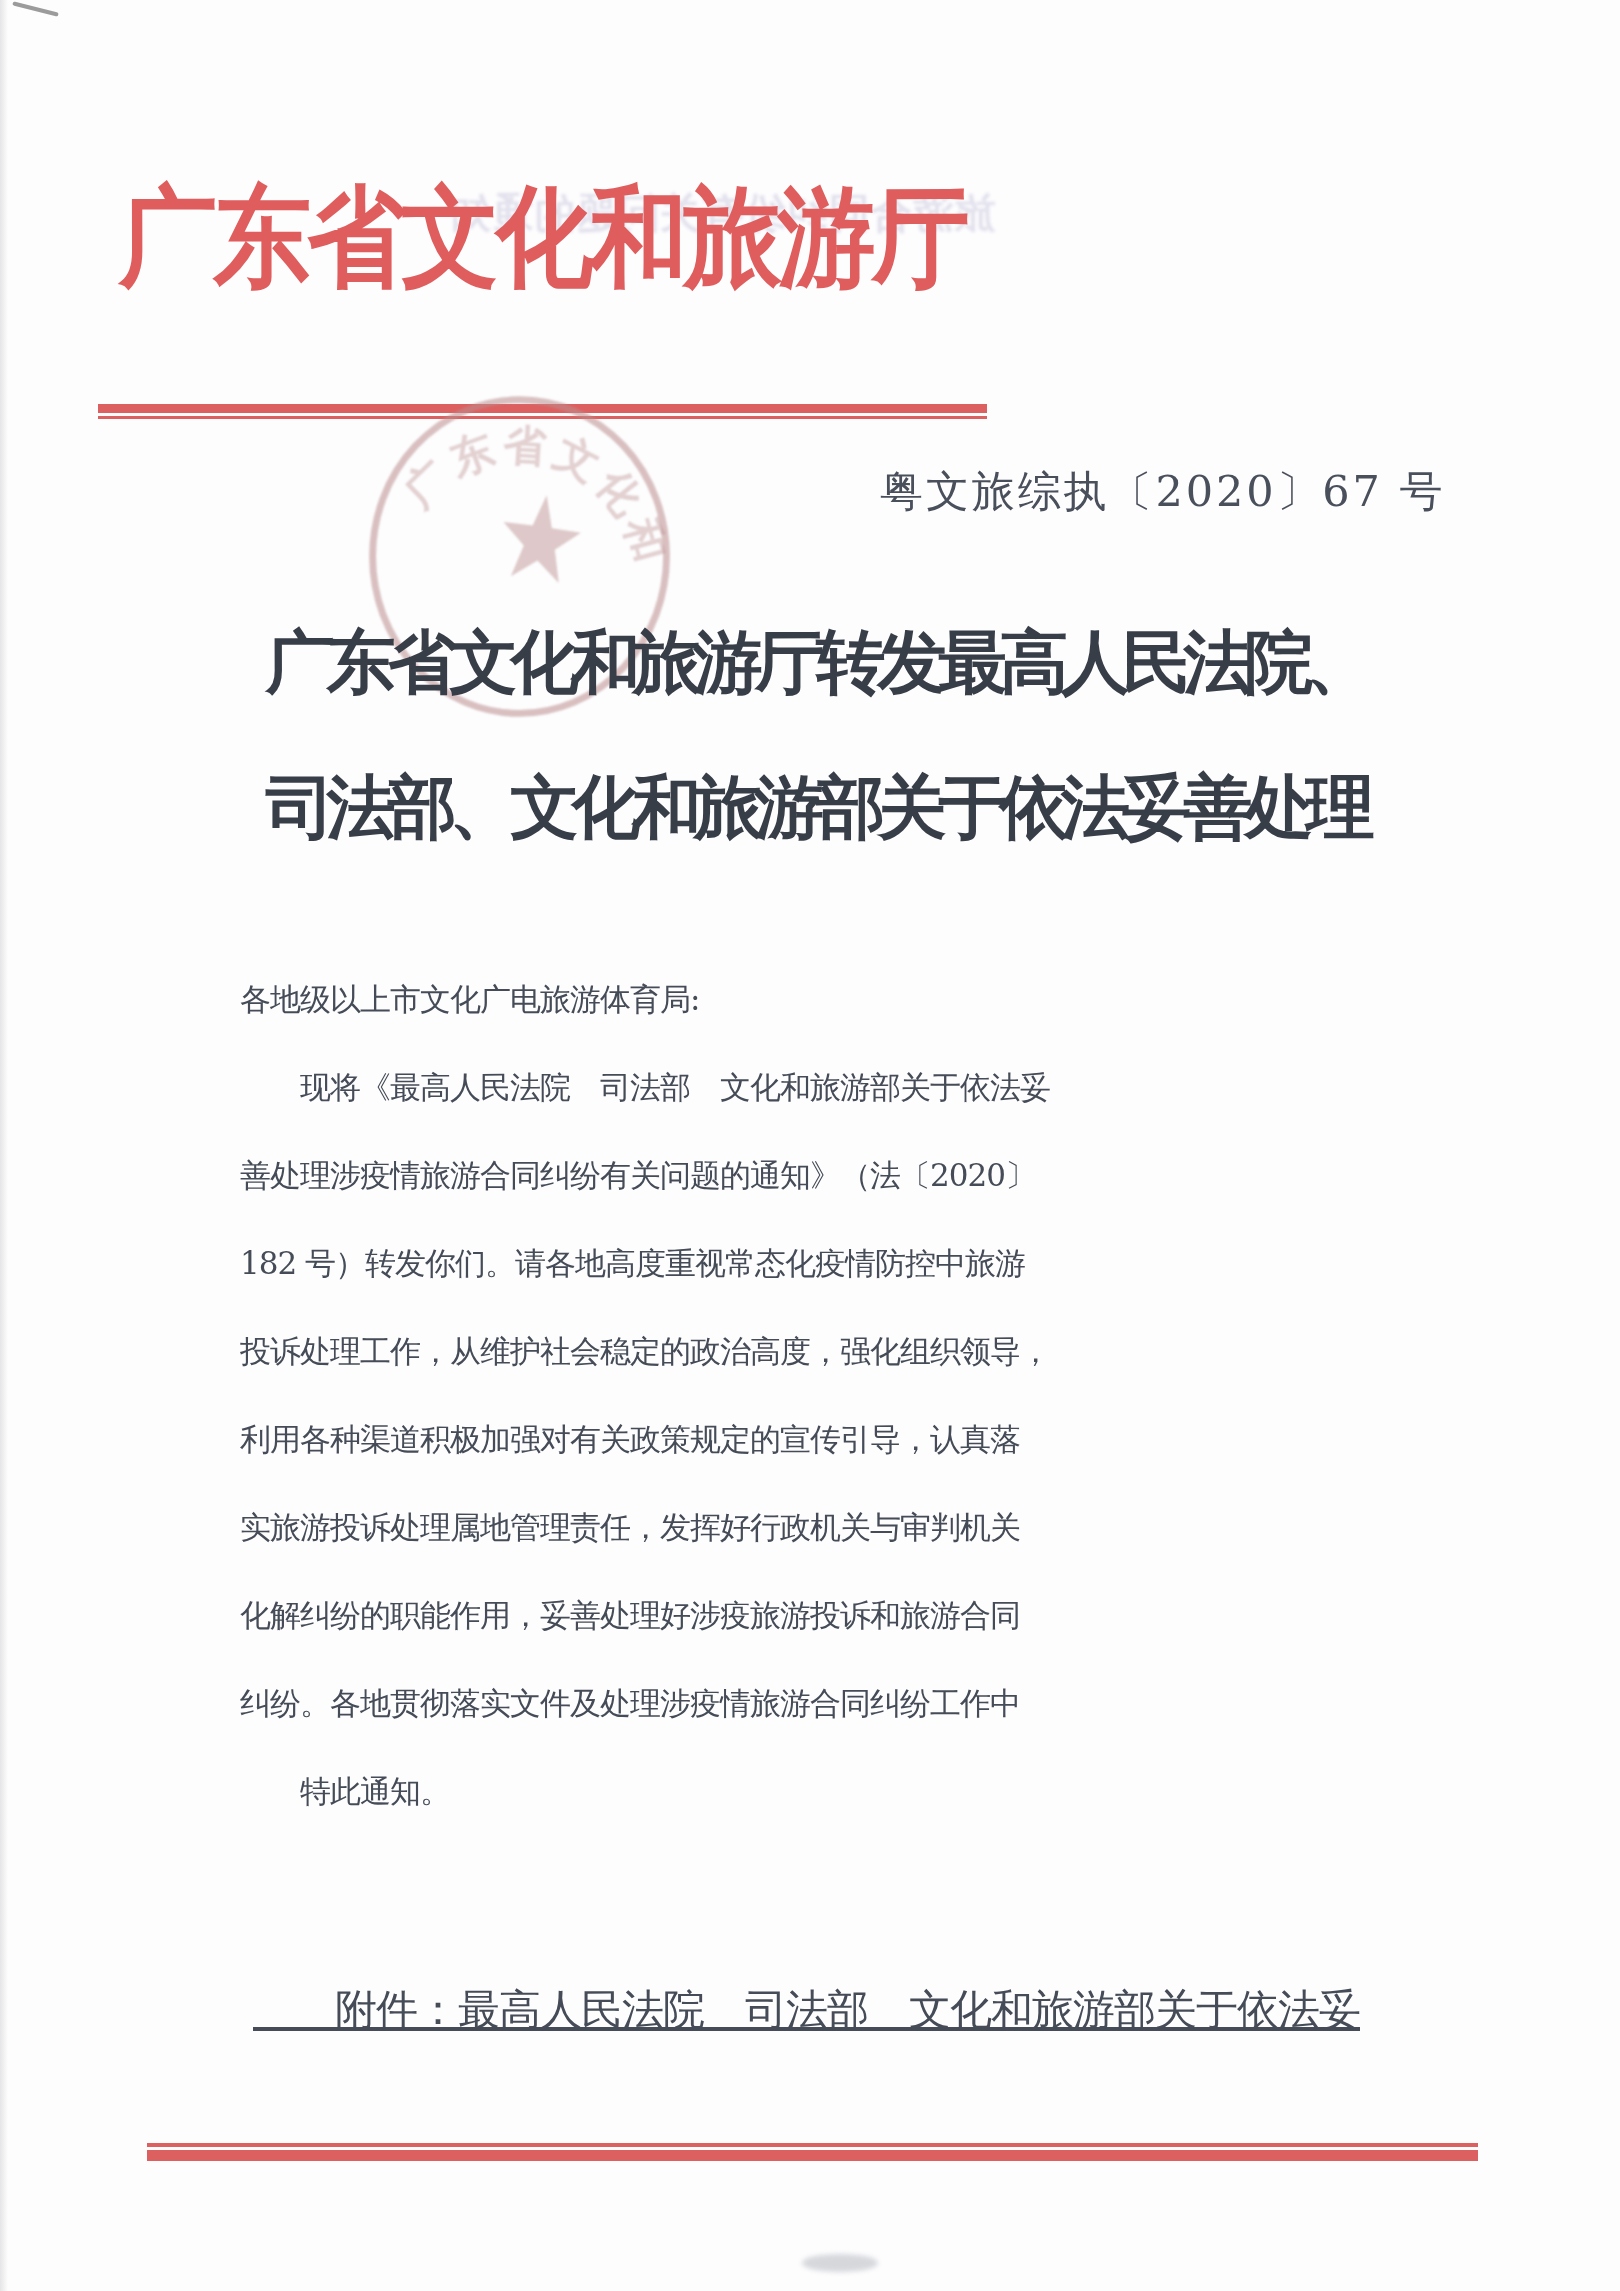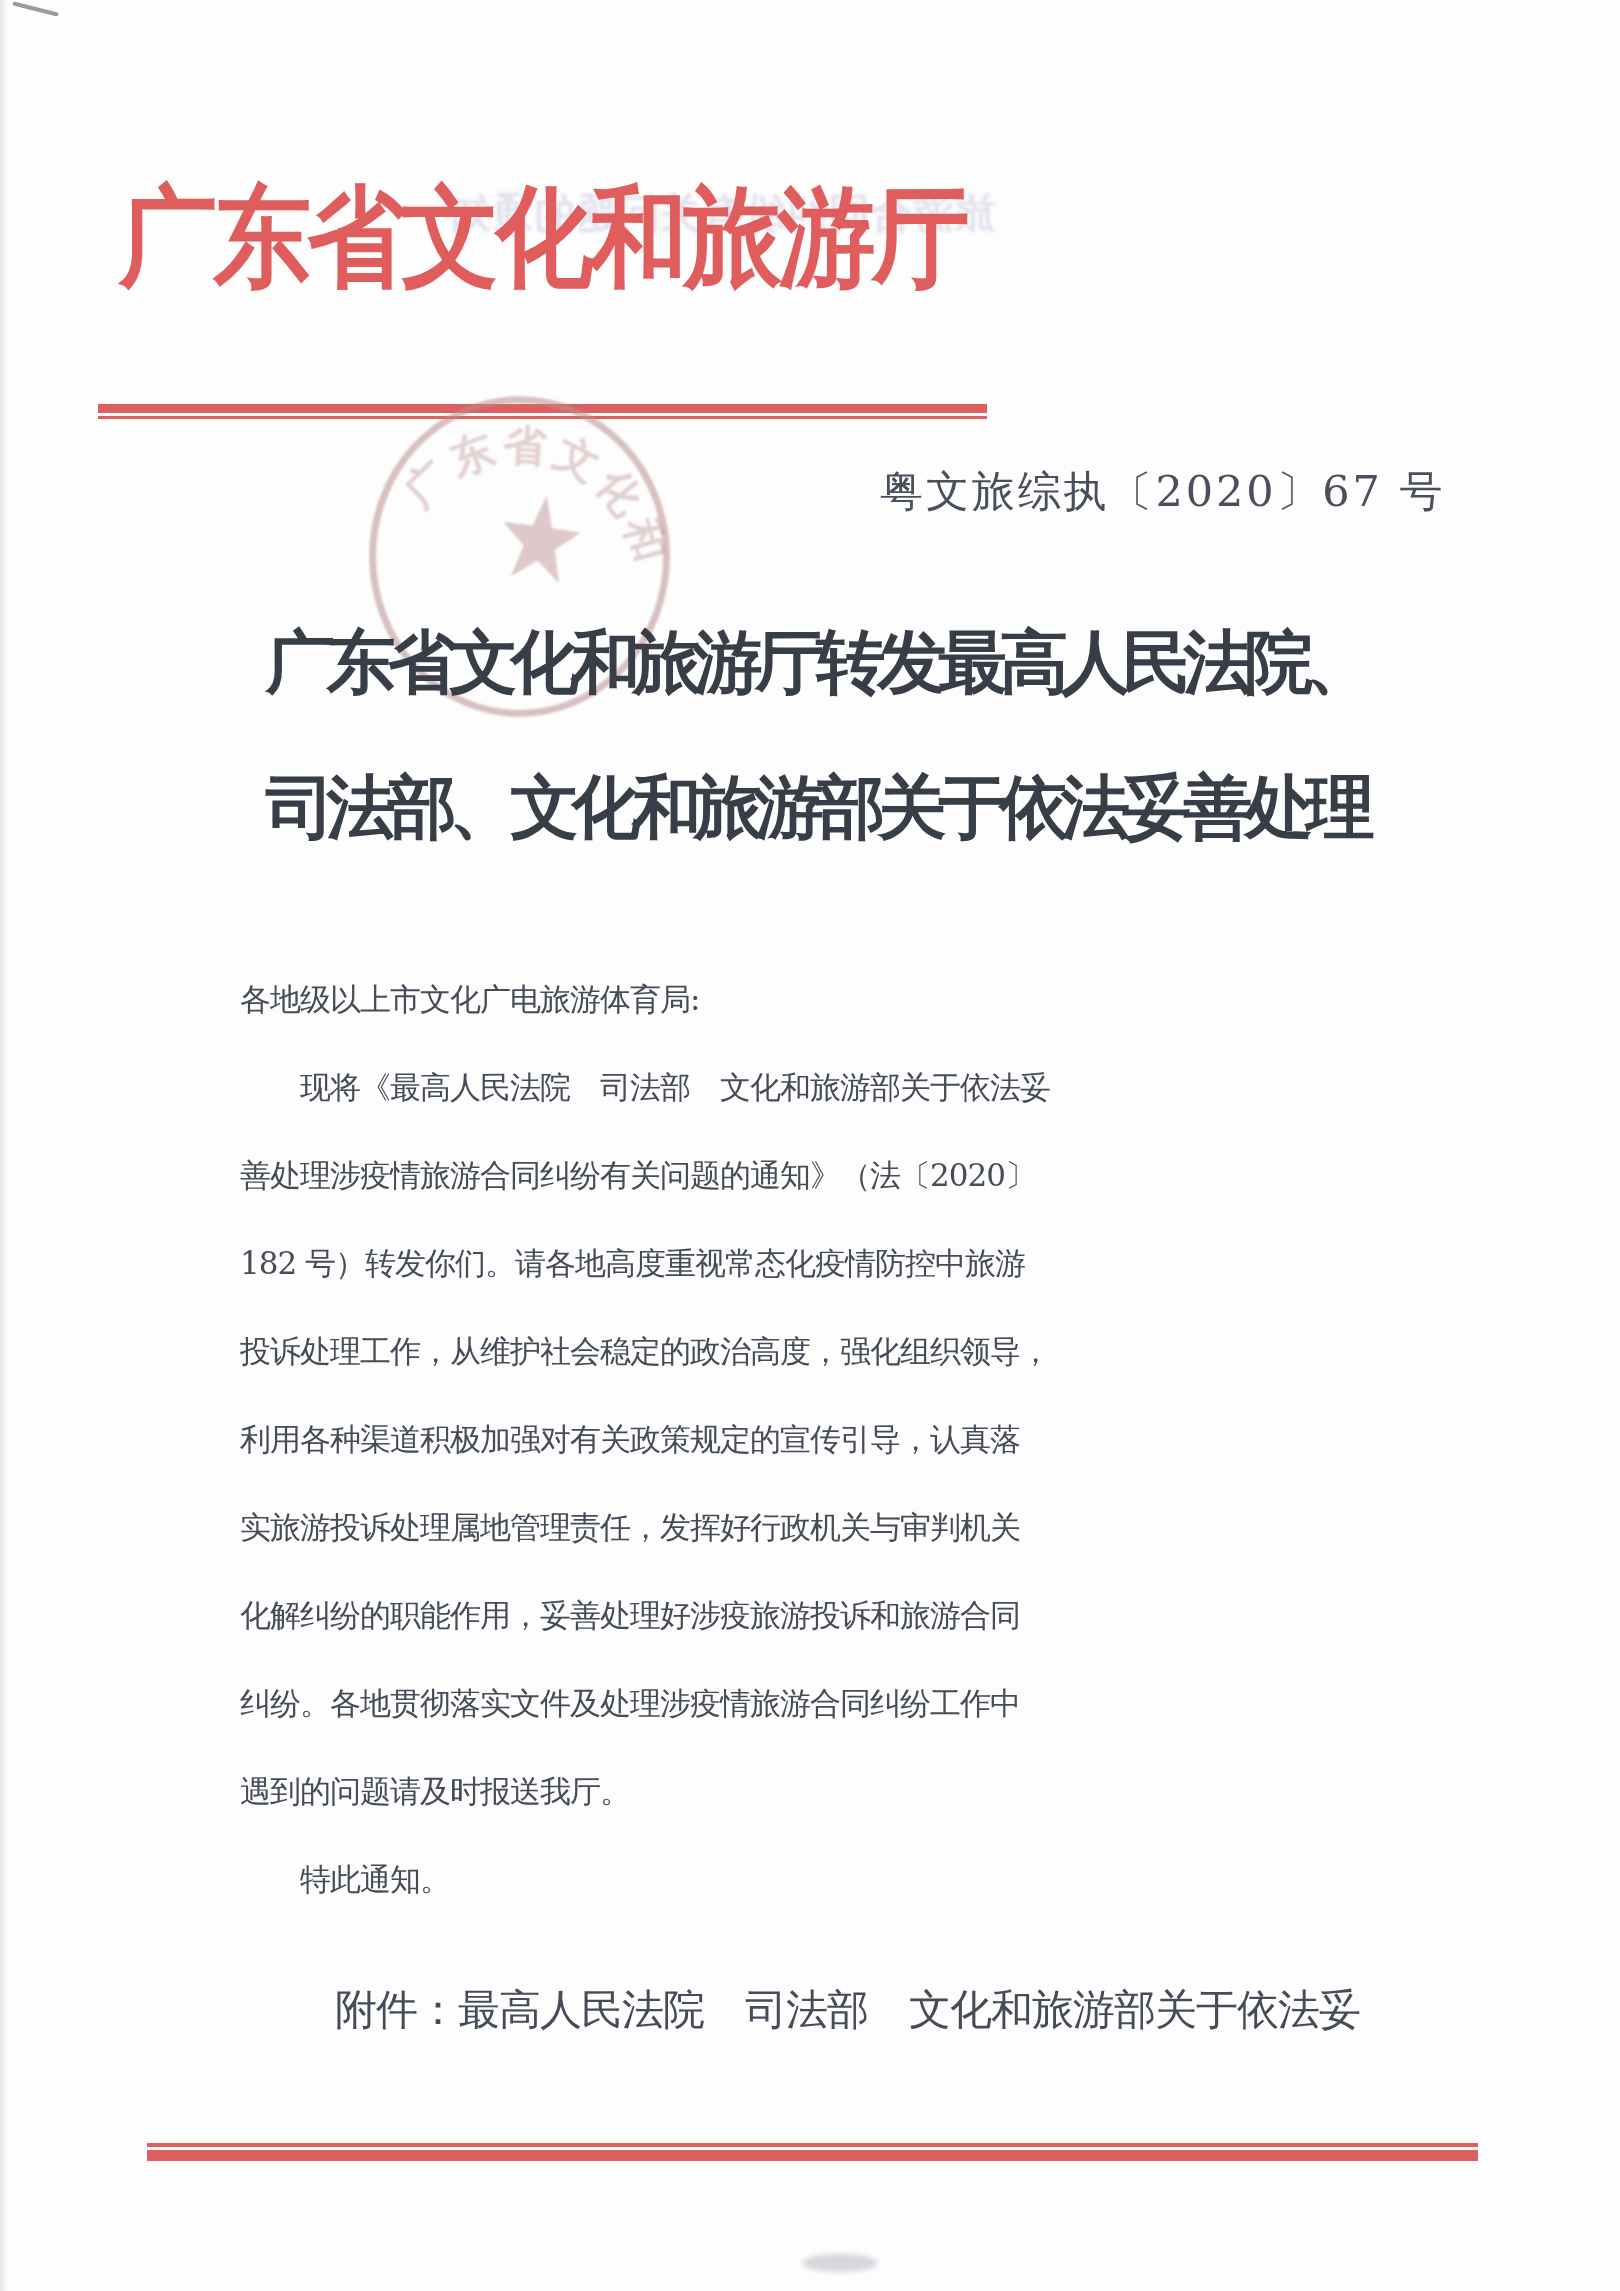--- a/index.html
+++ b/index.html
@@ -61,21 +61,21 @@
   
   .body{
     position:absolute;top:955px;left:240px;
     font-size:31px;line-height:88px;letter-spacing:-1px;
     color:var(--body-ink,#454c57);
   }
   .body-line{white-space:pre;min-height:88px;}
   .attachment{
     position:absolute;top:1966px;left:253px;
     font-size:42px;line-height:88px;letter-spacing:-1px;
-    color:var(--body-ink,#454c57);white-space:pre;
+    color:var(--body-ink,#454c57);white-space:pre;text-decoration:underline;
   }
 </style>
 </head>
 <body>
 
 <div class="page">
 
   <div class="edge-shade"></div>
   <div class="corner-mark"></div>
 
@@ -105,21 +105,20 @@
   <div class="body">
       <div class="body-line">各地级以上市文化广电旅游体育局:</div>
       <div class="body-line">　　现将《最高人民法院　司法部　文化和旅游部关于依法妥</div>
       <div class="body-line">善处理涉疫情旅游合同纠纷有关问题的通知》（法〔2020〕</div>
       <div class="body-line">182 号）转发你们。请各地高度重视常态化疫情防控中旅游</div>
       <div class="body-line">投诉处理工作，从维护社会稳定的政治高度，强化组织领导，</div>
       <div class="body-line">利用各种渠道积极加强对有关政策规定的宣传引导，认真落</div>
       <div class="body-line">实旅游投诉处理属地管理责任，发挥好行政机关与审判机关</div>
       <div class="body-line">化解纠纷的职能作用，妥善处理好涉疫旅游投诉和旅游合同</div>
       <div class="body-line">纠纷。各地贯彻落实文件及处理涉疫情旅游合同纠纷工作中</div>
-      <div class="body-line">遇到的问题请及时报送我厅。</div>
       <div class="body-line">　　特此通知。</div>
     </div>
 
   <div class="attachment">　　附件：最高人民法院　司法部　文化和旅游部关于依法妥</div>
 
   <div class="rule rule-bottom-thin"></div>
   <div class="rule rule-bottom-thick"></div>
 
   <div class="smudge"></div>
 

